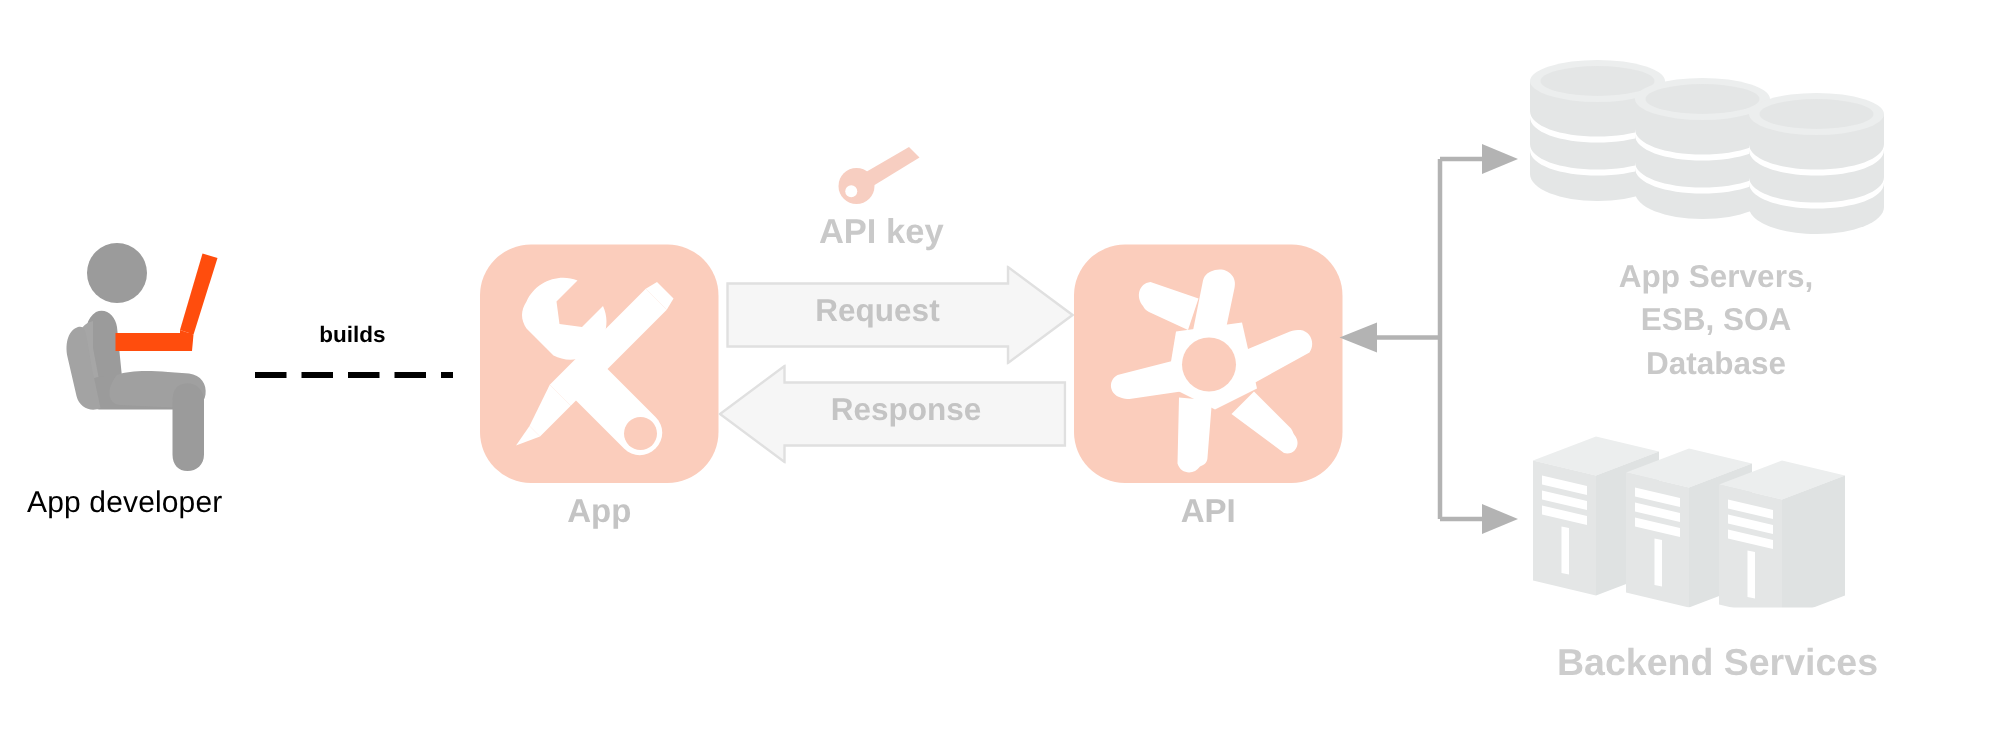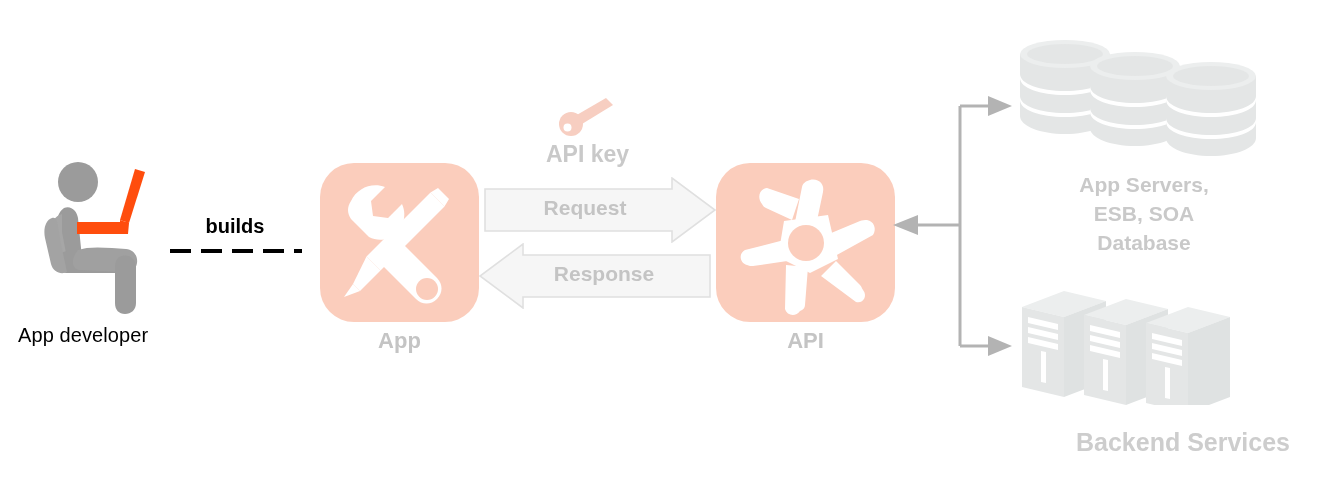--- a/index.html
+++ b/index.html
@@ -24,21 +24,21 @@
   #developer-label {
     left: 18px; top: 324px; width: 190px;
     font-size: 20px; font-weight: normal; color: #000000;
     letter-spacing: 0.1px;
     text-align: left;
   }
 
   
   #builds-label {
     left: 170px; top: 215px; width: 130px;
-    font-size: 20px; font-weight: bold; color: #000000;
+    font-size: 15px; font-weight: bold; color: #000000;
     text-align: center;
   }
   #builds-dashes { left: 168px; top: 243px; width: 136px; height: 12px; }
 
   
   #app-node { left: 320px; top: 163px; width: 159px; height: 159px; }
   .node-tile {
     width: 100%; height: 100%;
     border-radius: 34px;
     background: #fbcdbc;
@@ -85,21 +85,21 @@
     left: 1013px; top: 170px; width: 262px;
     text-align: center;
     font-size: 21px; font-weight: bold; color: #c9c9c9;
     line-height: 29px;
   }
 
   
   #servers-icon { left: 1022px; top: 283px; width: 238px; height: 122px; }
   #backend-label {
     left: 1000px; top: 428px; width: 290px;
-    text-align: right;
+    text-align: center;
     font-size: 25px; font-weight: bold; color: #cdcdcd;
   }
 </style>
 </head>
 <body>
 
 <div id="canvas">
 
   <div class="abs" id="developer-figure">
     <svg viewBox="0 0 150 155" xmlns="http://www.w3.org/2000/svg">

